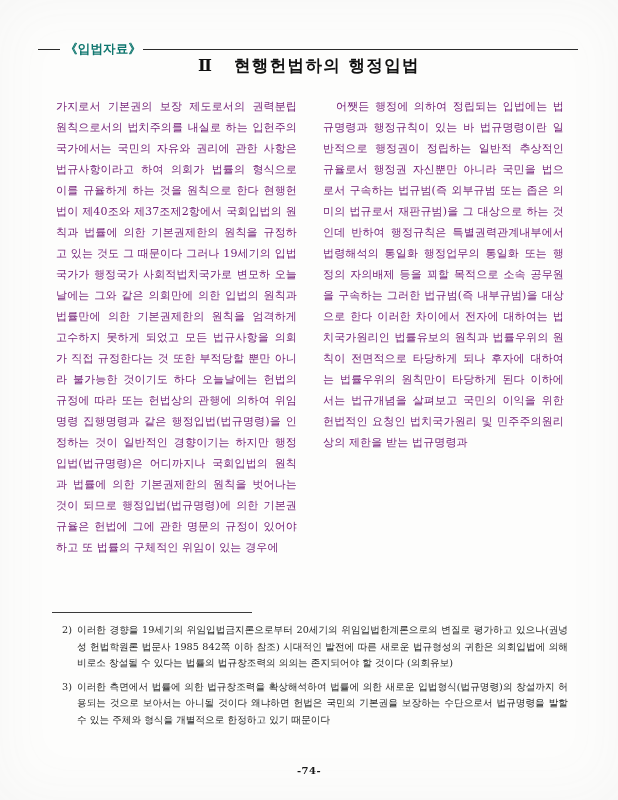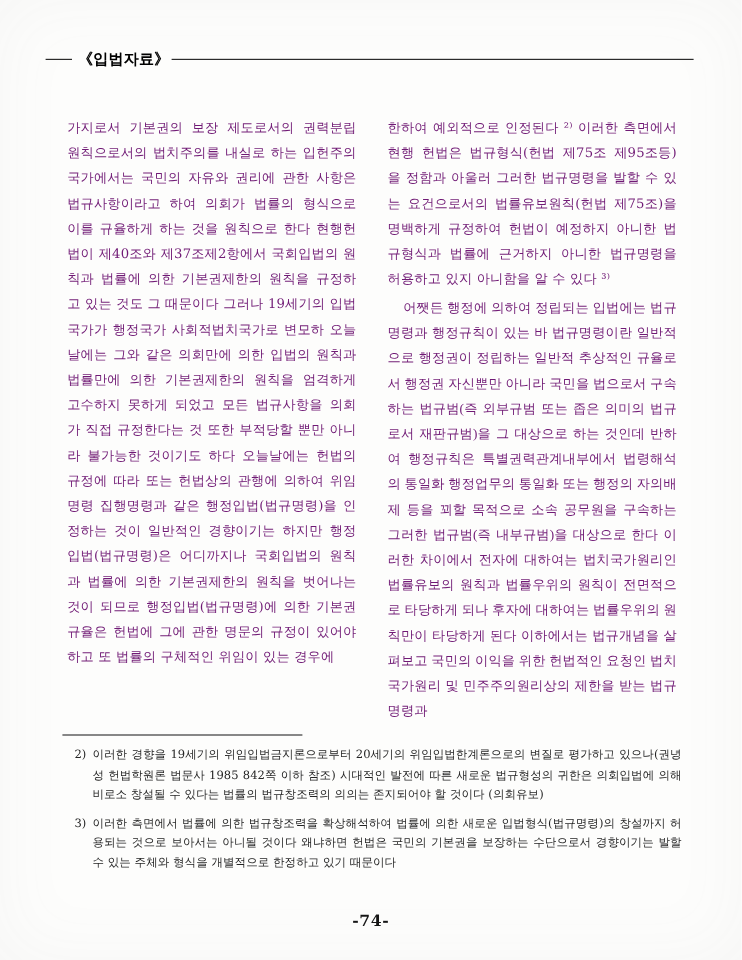--- a/index.html
+++ b/index.html
@@ -37,21 +37,21 @@
     height: 1px;
     background: #2b2b2b;
     flex: 0 0 auto;
   }
   .rh-label {
     font-size: 12.5px;
     font-weight: 700;
     letter-spacing: 0.2px;
     padding: 0 2px 0 5px;
     white-space: nowrap;
-    color: #000000;
+    color: #0f766e;
   }
   .rh-rule-right {
     flex: 1 1 auto;
     height: 1px;
     background: #2b2b2b;
   }
 
   
   .chapter-title {
     position: absolute;
@@ -137,59 +137,61 @@
     word-break: break-all;
   }
 
   
   .page-number {
     position: absolute;
     bottom: 24px;
     left: 0;
     right: 0;
     text-align: center;
-    font-size: 13px;
+    font-size: 10px;
     font-weight: 700;
     letter-spacing: 0.5px;
     color: #151515;
   }
 </style>
 </head>
 <body>
 
 <div class="page">
 
   <div class="running-head">
     <span class="rh-rule-left"></span>
     <span class="rh-label">《입법자료》</span>
     <span class="rh-rule-right"></span>
   </div>
 
+  <div class="chapter-title">
+    <span class="chapter-num">Ⅱ</span><span>현행헌법하의 행정입법</span>
+  </div>
 
   <div class="columns">
 
     <div class="col">
       <p>가지로서 기본권의 보장 제도로서의 권력분립 원칙으로서의 법치주의를 내실로 하는 입헌주의국가에서는 국민의 자유와 권리에 관한 사항은 법규사항이라고 하여 의회가 법률의 형식으로 이를 규율하게 하는 것을 원칙으로 한다 현행헌법이 제40조와 제37조제2항에서 국회입법의 원칙과 법률에 의한 기본권제한의 원칙을 규정하고 있는 것도 그 때문이다 그러나 19세기의 입법국가가 행정국가 사회적법치국가로 변모하 오늘날에는 그와 같은 의회만에 의한 입법의 원칙과 법률만에 의한 기본권제한의 원칙을 엄격하게 고수하지 못하게 되었고 모든 법규사항을 의회가 직접 규정한다는 것 또한 부적당할 뿐만 아니라 불가능한 것이기도 하다 오늘날에는 헌법의 규정에 따라 또는 헌법상의 관행에 의하여 위임명령 집행명령과 같은 행정입법(법규명령)을 인정하는 것이 일반적인 경향이기는 하지만 행정입법(법규명령)은 어디까지나 국회입법의 원칙과 법률에 의한 기본권제한의 원칙을 벗어나는 것이 되므로 행정입법(법규명령)에 의한 기본권규율은 헌법에 그에 관한 명문의 규정이 있어야 하고 또 법률의 구체적인 위임이 있는 경우에</p>
     </div>
 
     <div class="col">
-      <p>한하여 예외적으로 인정된다 ²⁾ 이러한 측면에서 현행 헌법은 법규형식(헌법 제75조 제95조등)을 정함과 아울러 그러한 법규명령을 발할 수 있는 요건으로서의 법률유보원칙(헌법 제75조)을 명백하게 규정하여 헌법이 예정하지 아니한 법규형식과 법률에 근거하지 아니한 법규명령을 허용하고 있지 아니함을 알 수 있다 ³⁾</p>
       <p class="indent">어쨋든 행정에 의하여 정립되는 입법에는 법규명령과 행정규칙이 있는 바 법규명령이란 일반적으로 행정권이 정립하는 일반적 추상적인 규율로서 행정권 자신뿐만 아니라 국민을 법으로서 구속하는 법규범(즉 외부규범 또는 좁은 의미의 법규로서 재판규범)을 그 대상으로 하는 것인데 반하여 행정규칙은 특별권력관계내부에서 법령해석의 통일화 행정업무의 통일화 또는 행정의 자의배제 등을 꾀할 목적으로 소속 공무원을 구속하는 그러한 법규범(즉 내부규범)을 대상으로 한다 이러한 차이에서 전자에 대하여는 법치국가원리인 법률유보의 원칙과 법률우위의 원칙이 전면적으로 타당하게 되나 후자에 대하여는 법률우위의 원칙만이 타당하게 된다 이하에서는 법규개념을 살펴보고 국민의 이익을 위한 헌법적인 요청인 법치국가원리 및 민주주의원리상의 제한을 받는 법규명령과</p>
     </div>
 
   </div>
 
   <div class="footnote-rule"></div>
 
   <div class="footnotes">
     <div class="footnote">
       <span class="fn-marker">2)</span>
       <span class="fn-body">이러한 경향을 19세기의 위임입법금지론으로부터 20세기의 위임입법한계론으로의 변질로 평가하고 있으나(권녕성 헌법학원론 법문사 1985 842쪽 이하 참조) 시대적인 발전에 따른 새로운 법규형성의 귀한은 의회입법에 의해 비로소 창설될 수 있다는 법률의 법규창조력의 의의는 존지되어야 할 것이다 (의회유보)</span>
     </div>
     <div class="footnote">
       <span class="fn-marker">3)</span>
-      <span class="fn-body">이러한 측면에서 법률에 의한 법규창조력을 확상해석하여 법률에 의한 새로운 입법형식(법규명령)의 창설까지 허용되는 것으로 보아서는 아니될 것이다 왜냐하면 헌법은 국민의 기본권을 보장하는 수단으로서 경향이기는 발할 수 있는 주체와 형식을 개별적으로 한정하고 있기 때문이다</span>
+      <span class="fn-body">이러한 측면에서 법률에 의한 법규창조력을 확상해석하여 법률에 의한 새로운 입법형식(법규명령)의 창설까지 허용되는 것으로 보아서는 아니될 것이다 왜냐하면 헌법은 국민의 기본권을 보장하는 수단으로서 법규명령을 발할 수 있는 주체와 형식을 개별적으로 한정하고 있기 때문이다</span>
     </div>
   </div>
 
   <div class="page-number">-74-</div>
 
 </div>
 
 </body></html>

